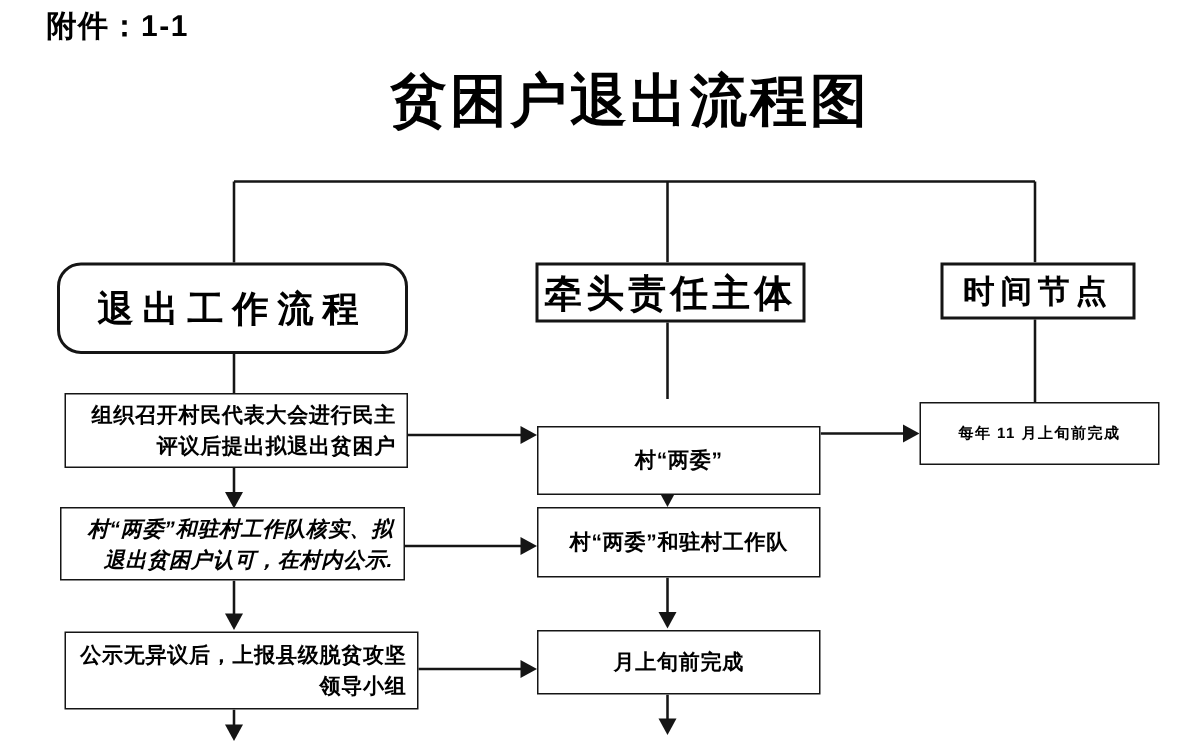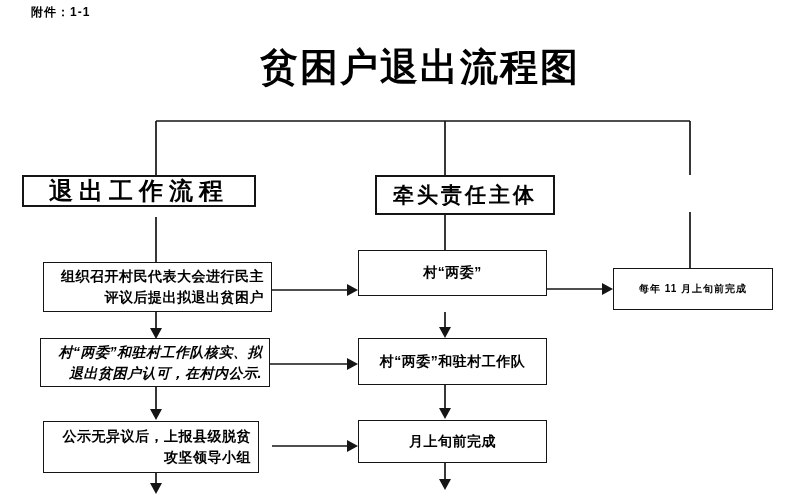--- a/index.html
+++ b/index.html
@@ -9,48 +9,48 @@
     --text:#000000;
   }
   html,body{margin:0;padding:0;}
   body{background:#888;font-family:"Liberation Sans","DejaVu Sans",sans-serif;}
   .canvas{
     position:relative;width:800px;height:500px;background:var(--bg);
     overflow:hidden;color:var(--text);
   }
   .attachment{
     position:absolute;left:31px;top:4px;
-    font-size:12px;font-weight:700;letter-spacing:1px;
+    font-size:20px;font-weight:700;letter-spacing:1px;
     font-family:"Liberation Sans","DejaVu Sans",sans-serif;
   }
   .title{
     position:absolute;left:20px;top:42px;width:800px;text-align:center;
     font-family:"Liberation Serif","DejaVu Serif",serif;
     font-size:38px;font-weight:700;letter-spacing:2px;
   }
   .connector-svg{position:absolute;left:0;top:0;width:800px;height:500px;}
   .connector-svg path{stroke:var(--line);stroke-width:1.7;fill:none;}
   .connector-svg polygon{fill:var(--line);stroke:none;}
   .box{
     position:absolute;box-sizing:border-box;background:var(--bg);
     border:1.6px solid var(--box-border);
     display:flex;align-items:center;justify-content:center;
     font-weight:700;color:var(--text);
   }
   .header-box{border-width:2px;}
-  .header-box.h1{left:22px;top:175px;width:234px;height:32px;font-size:24px;letter-spacing:6px;}
-  .header-box.h2{left:375px;top:175px;width:180px;height:40px;font-size:21px;letter-spacing:3px;}
+  .header-box.h1{left:38px;top:175px;width:234px;height:61px;font-size:24px;letter-spacing:6px;border-radius:16px;}
+  .header-box.h2{left:357px;top:175px;width:180px;height:40px;font-size:25px;letter-spacing:3px;}
   .header-box.h3{left:627px;top:175px;width:130px;height:38px;font-size:21px;letter-spacing:4px;}
   .step-box{font-size:14px;letter-spacing:0.5px;}
   .left-col{justify-content:flex-start;align-items:center;text-align:right;
     padding:3px 7px;line-height:1.5;}
   .p1{left:43px;top:262px;width:229px;height:50px;}
   .p2{left:40px;top:338px;width:230px;height:49px;font-style:italic;}
-  .p3{left:43px;top:421px;width:216px;height:52px;}
-  .r1{left:358px;top:250px;width:189px;height:46px;}
+  .p3{left:43px;top:421px;width:236px;height:52px;}
+  .r1{left:358px;top:284px;width:189px;height:46px;}
   .r2{left:358px;top:338px;width:189px;height:47px;text-align:right;}
   .r3{left:358px;top:420px;width:189px;height:43px;}
   .t1{left:613px;top:268px;width:160px;height:42px;font-size:10px;letter-spacing:1px;}
 </style>
 </head>
 <body>
 
 <div class="canvas">
 
   <div class="attachment">附件：1-1</div>
@@ -105,20 +105,21 @@
         <polygon points="347,358 347,370 358,364"></polygon>
     </g>
     <g>
       <path d="M272 446 H348"></path>
         <polygon points="347,440 347,452 358,446"></polygon>
     </g>
   </svg>
 
   <div class="box header-box h1">退出工作流程</div>
   <div class="box header-box h2">牵头责任主体</div>
+  <div class="box header-box h3">时间节点</div>
 
   <div class="box step-box left-col p1">组织召开村民代表大会进行民主评议后提出拟退出贫困户</div>
   <div class="box step-box left-col p2">村“两委”和驻村工作队核实、拟退出贫困户认可，在村内公示.</div>
   <div class="box step-box left-col p3">公示无异议后，上报县级脱贫攻坚领导小组</div>
 
   <div class="box step-box r1">村“两委”</div>
   <div class="box step-box r2">村“两委”和驻村工作队</div>
   <div class="box step-box r3">月上旬前完成</div>
 
   <div class="box step-box t1">每年 11 月上旬前完成</div>

